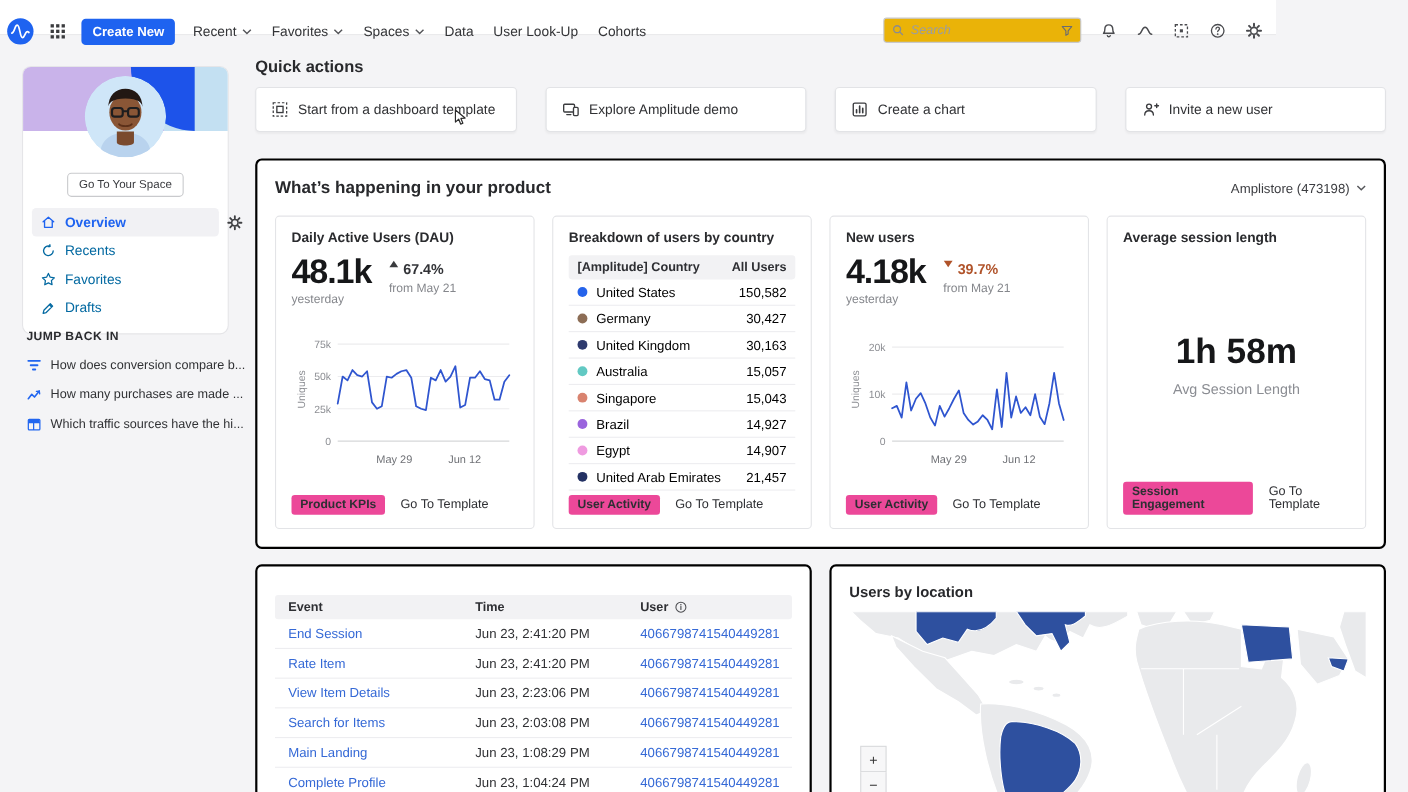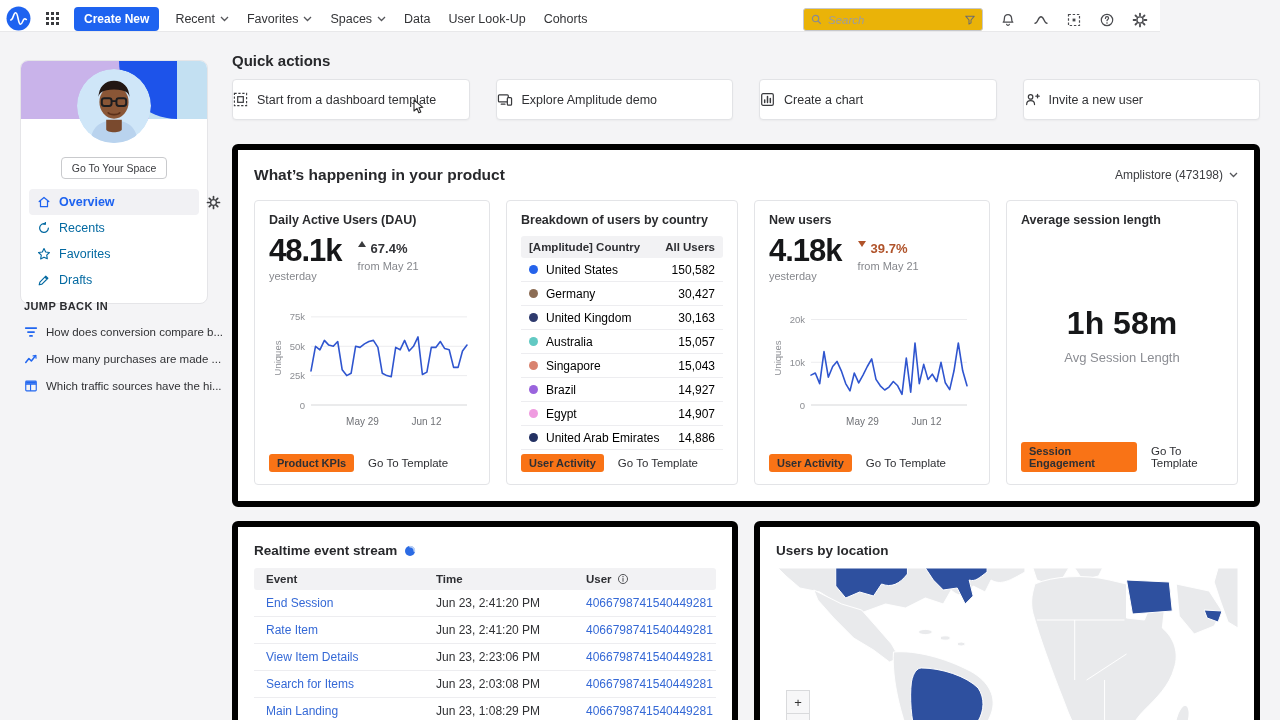--- a/index.html
+++ b/index.html
@@ -2,21 +2,21 @@
 <html><head>
 <meta charset="utf-8">
 <style>
   * { margin:0; padding:0; box-sizing:border-box; }
   html,body { width:1280px; height:720px; overflow:hidden; }
   body { font-family:"Liberation Sans", sans-serif; background:#f4f4f6; color:#2e2f33; position:relative; }
   svg { display:block; }
 
   
   .topbar { position:absolute; top:0; left:0; width:1160px; height:32px; background:#fff;
-            border-bottom:1px solid #e8e8ea; display:flex; align-items:flex-end; padding:4px 12px 0 6px; z-index:5; }
+            border-bottom:1px solid #e8e8ea; display:flex; align-items:flex-start; padding:16px 12px 0 6px; z-index:5; }
   .tb-left { display:flex; align-items:center; gap:14px; }
   .logo { width:25px; height:25px; }
   .apps-grid { color:#3a3b3e; cursor:pointer; }
   .btn-primary { background:#1e63f0; color:#fff; font-size:12px; font-weight:700; border:none;
                  border-radius:4px; padding:5px 10px; cursor:pointer; }
   .nav-item { display:flex; align-items:center; gap:5px; font-size:12.5px; color:#333437; cursor:pointer; padding:4px 2px; }
   .nav-item svg { margin-top:1px; }
   .tb-right { margin-left:auto; display:flex; align-items:center; gap:17px; }
   .searchbox { width:180px; height:23px; border:1px solid #c7c8cc; border-radius:3px; background:#eab308;
                display:flex; align-items:center; padding:0 6px; gap:5px; }
@@ -48,47 +48,47 @@
   .jumpback { position:absolute; left:24px; top:300px; width:200px; }
   .jb-heading { font-size:11px; font-weight:700; letter-spacing:.4px; color:#2b2c2f; }
   .jb-item { display:flex; align-items:center; gap:8px; margin-top:13px; font-size:11.5px; color:#303134; cursor:pointer; }
   .jb-item svg { color:#2166f0; flex:none; }
 
   
   .main { position:absolute; left:232px; top:52px; width:1028px; }
   .qa-heading { font-size:15px; font-weight:700; color:#28292c; }
   .qa-row { display:flex; gap:26px; margin-top:10px; }
   .qa-card { flex:1; height:41px; background:#fff; border:1px solid #e2e3e6; border-radius:4px;
-             display:flex; align-items:center; gap:9px; padding:0 0; font-size:12.5px; color:#303134;
+             display:flex; align-items:center; gap:9px; padding:0 14px; font-size:12.5px; color:#303134;
              box-shadow:0 1px 2px rgba(0,0,0,.04); cursor:pointer; position:relative; }
   .qa-card svg { color:#3a3b3e; flex:none; }
   .cursor-overlay { position:absolute; left:180px; top:19px; z-index:4; }
 
-  .panel { background:#fff; border:6px solid #000000; border-radius:6px; }
+  .panel { background:#fff; border:2px solid #000000; border-radius:6px; }
   .panel-1 { margin-top:24px; padding:16px; }
   .p1-header { display:flex; align-items:center; }
   .p1-title { font-size:15.5px; font-weight:700; color:#28292c; }
   .proj-select { margin-left:auto; display:flex; align-items:center; gap:6px; font-size:12px; color:#3c3d41; cursor:pointer; }
 
   .metric-row { display:flex; gap:16px; margin-top:16px; }
   .m-card { flex:1; height:285px; background:#fff; border:1px solid #e3e4e7; border-radius:4px;
             padding:12px 14px; display:flex; flex-direction:column; }
   .m-title { font-size:12.5px; font-weight:700; color:#2a2b2e; }
   .big-row { display:flex; align-items:flex-start; gap:16px; margin-top:8px; }
   .big-num { font-size:31px; font-weight:700; letter-spacing:-1px; color:#161719; line-height:1; }
   .big-cap { font-size:11px; color:#85878c; margin-top:4px; }
   .delta { display:flex; gap:5px; margin-top:6px; font-size:13px; font-weight:700; color:#323337; }
   .delta.down { color:#b0532a; }
   .tri-up { width:0; height:0; border-left:4px solid transparent; border-right:4px solid transparent;
             border-bottom:6px solid #3a3b3e; }
   .tri-down { width:0; height:0; border-left:4px solid transparent; border-right:4px solid transparent;
               border-top:6px solid #b0532a; }
   .chart-wrap { flex:1; display:flex; align-items:center; justify-content:center; }
   .card-footer { display:flex; align-items:center; gap:14px; margin-top:auto; }
-  .chip { background:#f97316; border-radius:3px; padding:3px 8px; font-size:11px; font-weight:700; color:#2e2f33; cursor:pointer; }
+  .chip { background:#ec4899; border-radius:3px; padding:3px 8px; font-size:11px; font-weight:700; color:#2e2f33; cursor:pointer; }
   .tpl-link { font-size:11.5px; color:#2e2f33; cursor:pointer; }
 
   
   .c-table { margin-top:9px; font-size:12px; }
   .c-head { display:flex; justify-content:space-between; background:#f2f2f4; border-radius:3px;
             padding:5px 8px; font-size:11.5px; font-weight:700; color:#2e2f33; }
   .c-row { display:flex; align-items:center; gap:8px; padding:4.5px 8px; border-bottom:1px solid #ededf0;
            color:#000000; cursor:pointer; }
   .c-dot { width:9px; height:9px; border-radius:50%; flex:none; }
   .c-val { margin-left:auto; }
@@ -424,21 +424,21 @@
                 <span class="c-val">14,927</span>
               </div>
               <div class="c-row">
                 <span class="c-dot" style="background: rgb(239, 155, 224);"></span>
                 <span>Egypt</span>
                 <span class="c-val">14,907</span>
               </div>
               <div class="c-row">
                 <span class="c-dot" style="background: rgb(35, 49, 99);"></span>
                 <span>United Arab Emirates</span>
-                <span class="c-val">14,886</span>
+                <span class="c-val">21,457</span>
               </div>
             </div>
         </div>
         <div class="card-footer">
           <span class="chip">User Activity</span>
           <span class="tpl-link">Go To Template</span>
         </div>
       </div>
 
       <div class="m-card">
@@ -485,27 +485,20 @@
         <div class="card-footer">
           <span class="chip">Session Engagement</span>
           <span class="tpl-link">Go To Template</span>
         </div>
       </div>
     </div>
   </div>
 
   <div class="bottom-row">
     <div class="panel rt-panel">
-      <div class="rt-title-row">
-        <span class="rt-title">Realtime event stream</span>
-        <svg width="12" height="12" viewBox="0 0 12 12">
-            <circle cx="6" cy="6" r="5" fill="#2b6be4"></circle>
-            <path d="M6 1.6A4.4 4.4 0 0 1 10.4 6" stroke="#bcd2f5" stroke-width="1.8" fill="none" stroke-linecap="round"></path>
-          </svg>
-      </div>
       <div class="rt-table">
         <div class="rt-head">
           <div>
               <span>Event</span>
             </div>
           <div>
               <span>Time</span>
             </div>
           <div>
               <span>User</span>

